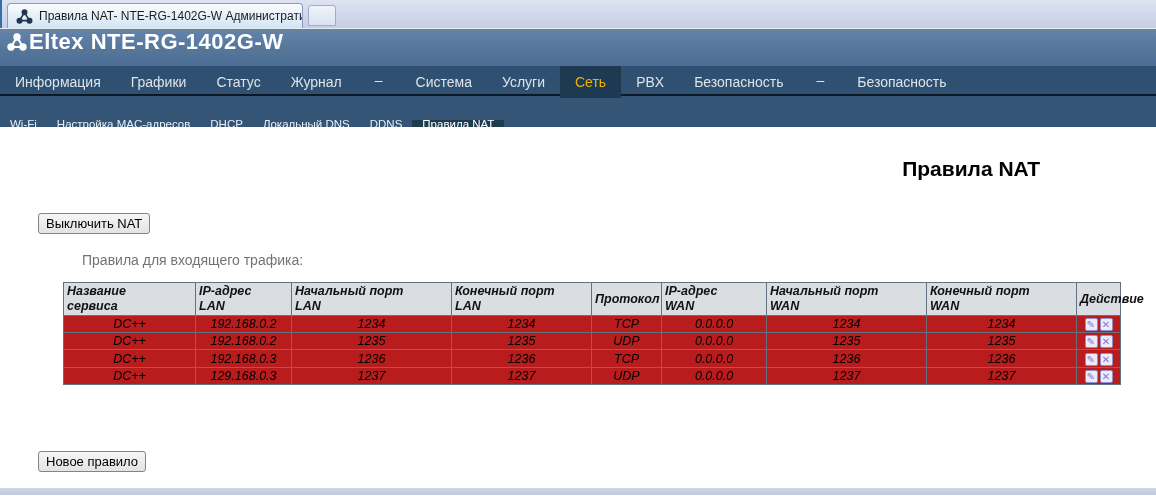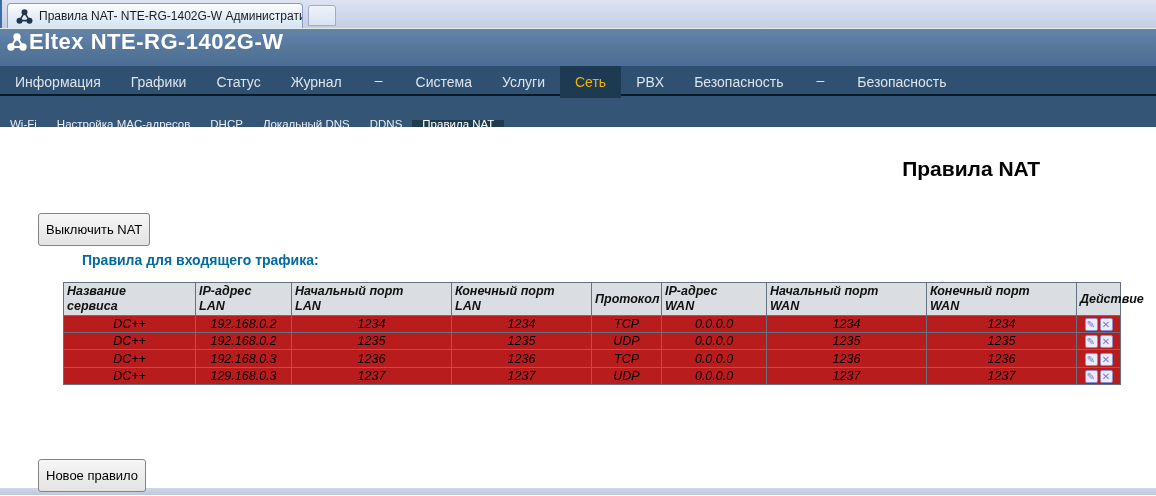--- a/index.html
+++ b/index.html
@@ -22,33 +22,33 @@
   .nav-item.active { background:#1d3a52; color:#eab308; }
 
   
   .subnav { height:31px; background:#355577; display:flex; color:#e9eff5; font-size:11.5px; }
   .subnav-item { padding:0 10px; display:flex; align-items:center; cursor:pointer;margin-top:24px; }
   .subnav-item.active { background:#1e3c4e; color:#fff; }
 
   
   .content { position:relative; height:361px; background:#fff; }
   .page-title { position:absolute; top:30px; right:116px; font-size:21px; font-weight:bold; color:#000; }
-  .btn { font-family:inherit; font-size:13px; color:#000; padding:8px 7px; background:linear-gradient(#f6f6f6,#e3e3e3); border:1px solid #848484; border-radius:3px; cursor:pointer; }
+  .btn { font-family:inherit; font-size:13px; color:#000; padding:2px 7px; background:linear-gradient(#f6f6f6,#e3e3e3); border:1px solid #848484; border-radius:3px; cursor:pointer; }
   .btn-disable { position:absolute; left:38px; top:86px; }
-  .section-heading { position:absolute; left:38px; top:125px; font-size:14px; font-weight:bold; color:#0369a1;padding-left:44px; }
+  .section-heading { position:absolute; left:38px; top:125px; font-size:14px; font-weight:normal; color:#737373;padding-left:44px; }
   .table-wrap { position:absolute; left:63px; top:155px;font-style:italic; }
 
   table { border-collapse:collapse; table-layout:fixed; width:1057px; font-size:12.5px; }
   th,td { border:1px solid #647180; }
   th { background:#dadde1; text-align:left; font-weight:bold; color:#111; padding:1px 3px; line-height:1.2; white-space:pre-line; vertical-align:middle; font-size:12.5px; }
   td { text-align:center; color:#000; padding:1px 3px; height:14px; background:#b91c1c; }
   .action-cell { white-space:nowrap; }
   .icon-btn { display:inline-block; width:13px; height:13px; line-height:12px; font-size:10px; border:1px solid #8f8fd2; background:#ecebfa; color:#7a7ac9; text-align:center; vertical-align:middle; margin:0 1px; cursor:pointer; border-radius:2px; font-weight:bold; }
 
-  .btn-new { position:absolute; left:38px; top:332px; }
+  .btn-new { position:absolute; left:38px; top:324px; }
 
   .status-strip { height:7px; background:linear-gradient(#cfd6e6,#bfc8dd); }
 </style>
 </head>
 <body>
 
 <div class="tabbar">
   <div class="tab">
     <span style="display:inline-flex;">
       <svg width="17" height="15" viewBox="0 0 20 18">

